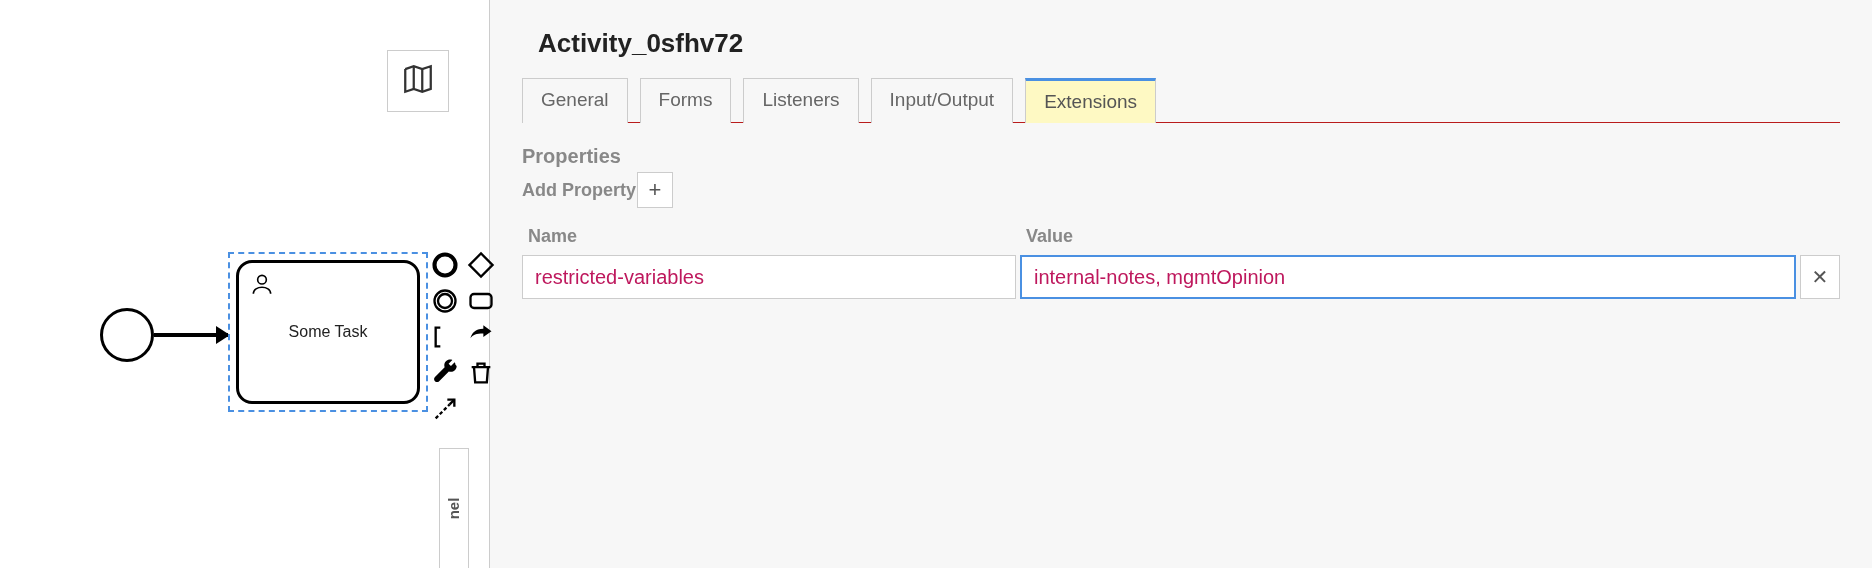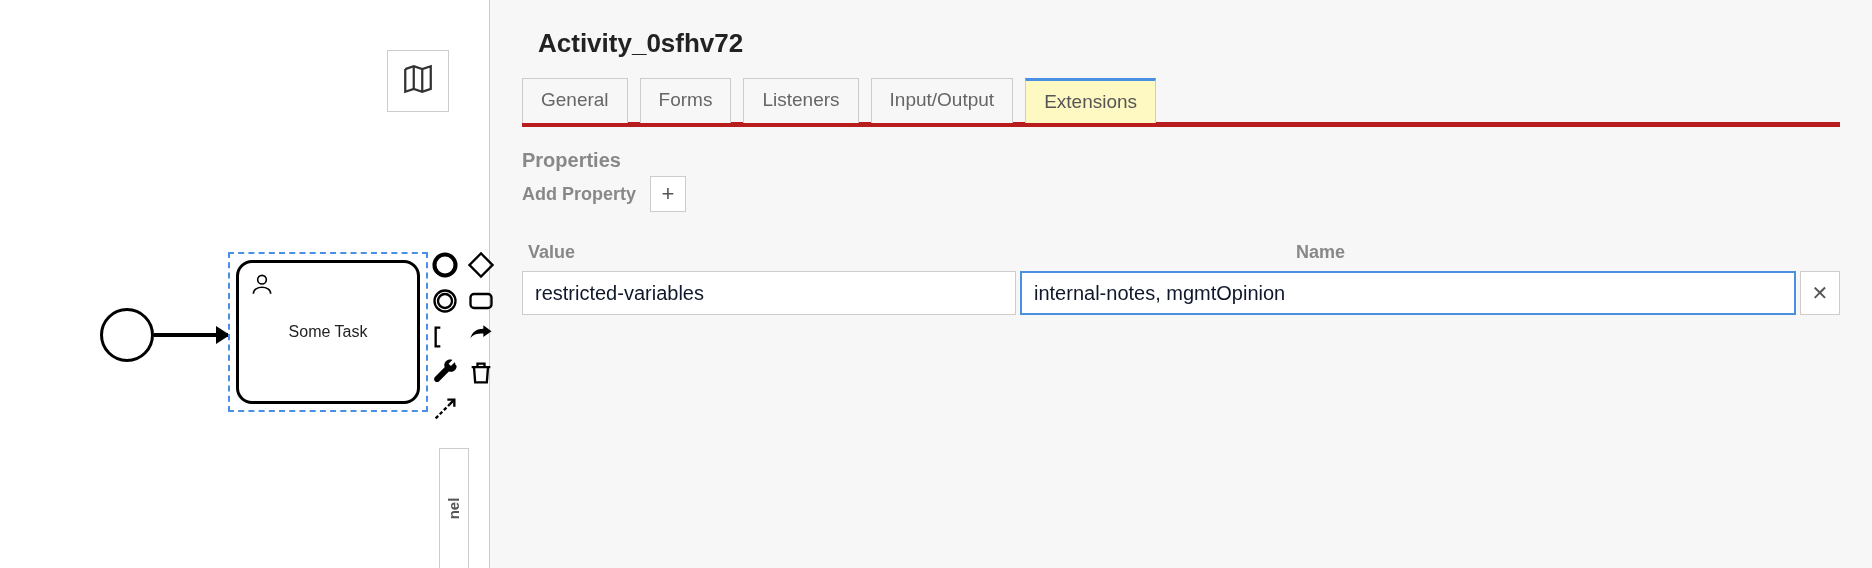--- a/index.html
+++ b/index.html
@@ -147,21 +147,21 @@
   }
   .entity-title {
     font-size: 26px;
     font-weight: 700;
     color: #222;
     margin: 4px 0 18px 16px;
   }
   .tabs {
     display: flex;
     gap: 12px;
-    border-bottom: 5px solid #b91c1c;
+    border-bottom: 1px solid #b91c1c;
     margin-bottom: 22px;
   }
   .tab {
     padding: 10px 18px;
     border: 1px solid #ccc;
     border-bottom: none;
     background: #f7f7f7;
     font-size: 19px;
     color: #666;
     cursor: pointer;
@@ -175,22 +175,22 @@
   }
   .section-title {
     font-size: 20px;
     font-weight: 700;
     color: #888;
     margin: 0 0 4px 0;
   }
   .add-row {
     display: flex;
     align-items: center;
-    gap: 14px;
-    margin-bottom: 30px;
+    gap: 1px;
+    margin-bottom: 18px;
   }
   .add-label {
     font-size: 18px;
     font-weight: 700;
     color: #888;
   }
   .add-btn {
     width: 36px;
     height: 36px;
     border: 1px solid #ccc;
@@ -222,21 +222,21 @@
     display: flex;
     align-items: stretch;
     gap: 4px;
   }
   .prop-row input {
     height: 44px;
     border: 1px solid #ccc;
     background: #fff;
     font-size: 20px;
     padding: 0 12px;
-    color: #0f172a;
+    color: #be185d;
     outline: none;
   }
   .prop-row input.name-input { flex: 0 0 494px; }
   .prop-row input.value-input {
     flex: 1;
     border: 2px solid #4a90e2;
   }
   .del-btn {
     flex: 0 0 40px;
     height: 44px;
@@ -363,22 +363,22 @@
 
     <div class="add-row">
       <span class="add-label">Add Property</span>
       <div class="add-btn">
         <span>+</span>
       </div>
     </div>
 
     <div class="prop-table">
       <div class="prop-header">
+        <div class="col col-name">Name</div>
         <div class="col col-value">Value</div>
-        <div class="col col-name">Name</div>
         <div class="col col-actions"></div>
       </div>
       <div class="prop-row">
         <input class="name-input" value="restricted-variables" style="">
         <input class="value-input" value="internal-notes, mgmtOpinion" style="">
         <div class="del-btn">
           <span>✕</span>
         </div>
       </div>
     </div>

